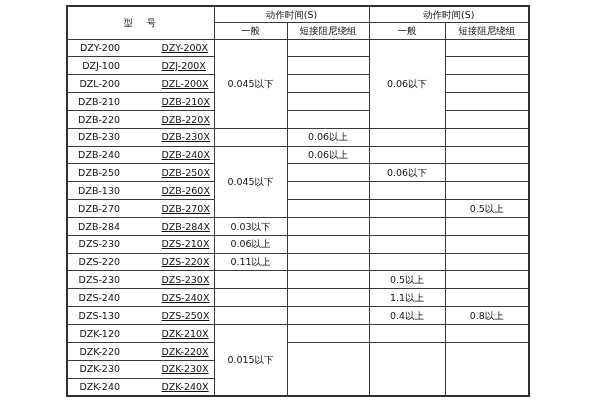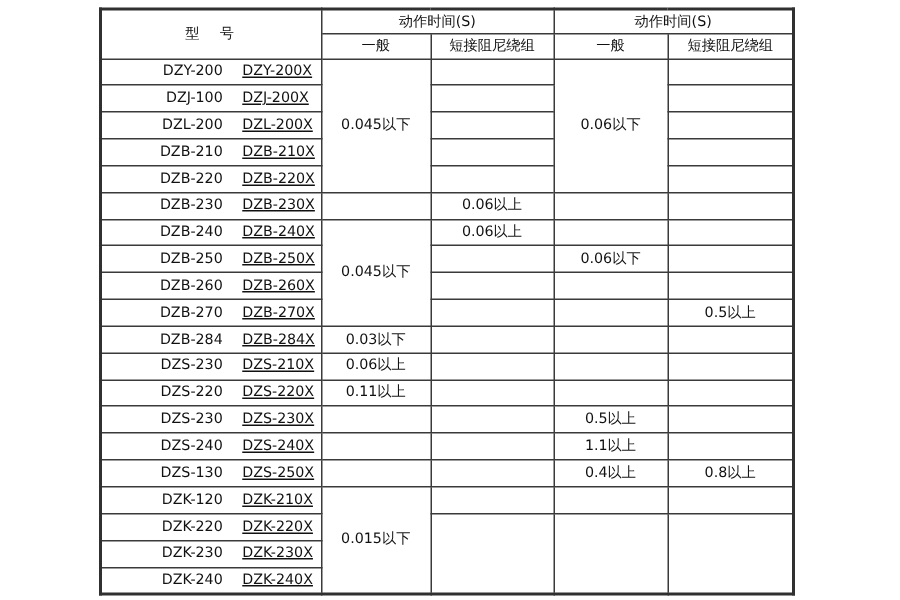--- a/index.html
+++ b/index.html
@@ -29,21 +29,21 @@
     padding:0;
     overflow:hidden;
     white-space:nowrap;
   }
   tr.h1{height:16px;}
   tr.h2{height:17px;margin-left:48px;}
   tbody tr{height:17.85px;}
   th.model-hdr{letter-spacing:2px;}
   .model-pair{
     display:flex;
-    justify-content:flex-end;
+    justify-content:space-between;
     align-items:center;
     gap:13px;
   }
   .model-pair span{display:inline-block;min-width:52px;}
   .model-pair span:first-child{text-align:right;}
   .model-pair span:last-child{text-align:left;text-decoration:underline;}
 </style>
 </head>
 <body>
 
@@ -153,21 +153,21 @@
               <span>DZB-250X</span>
             </div>
           </td>
         <td></td>
         <td>0.06以下</td>
         <td></td>
       </tr>
       <tr>
         <td>
             <div class="model-pair">
-              <span>DZB-260</span>
+              <span>DZB-130</span>
               <span>DZB-260X</span>
             </div>
           </td>
         <td></td>
         <td></td>
         <td></td>
       </tr>
       <tr>
         <td>
             <div class="model-pair">

